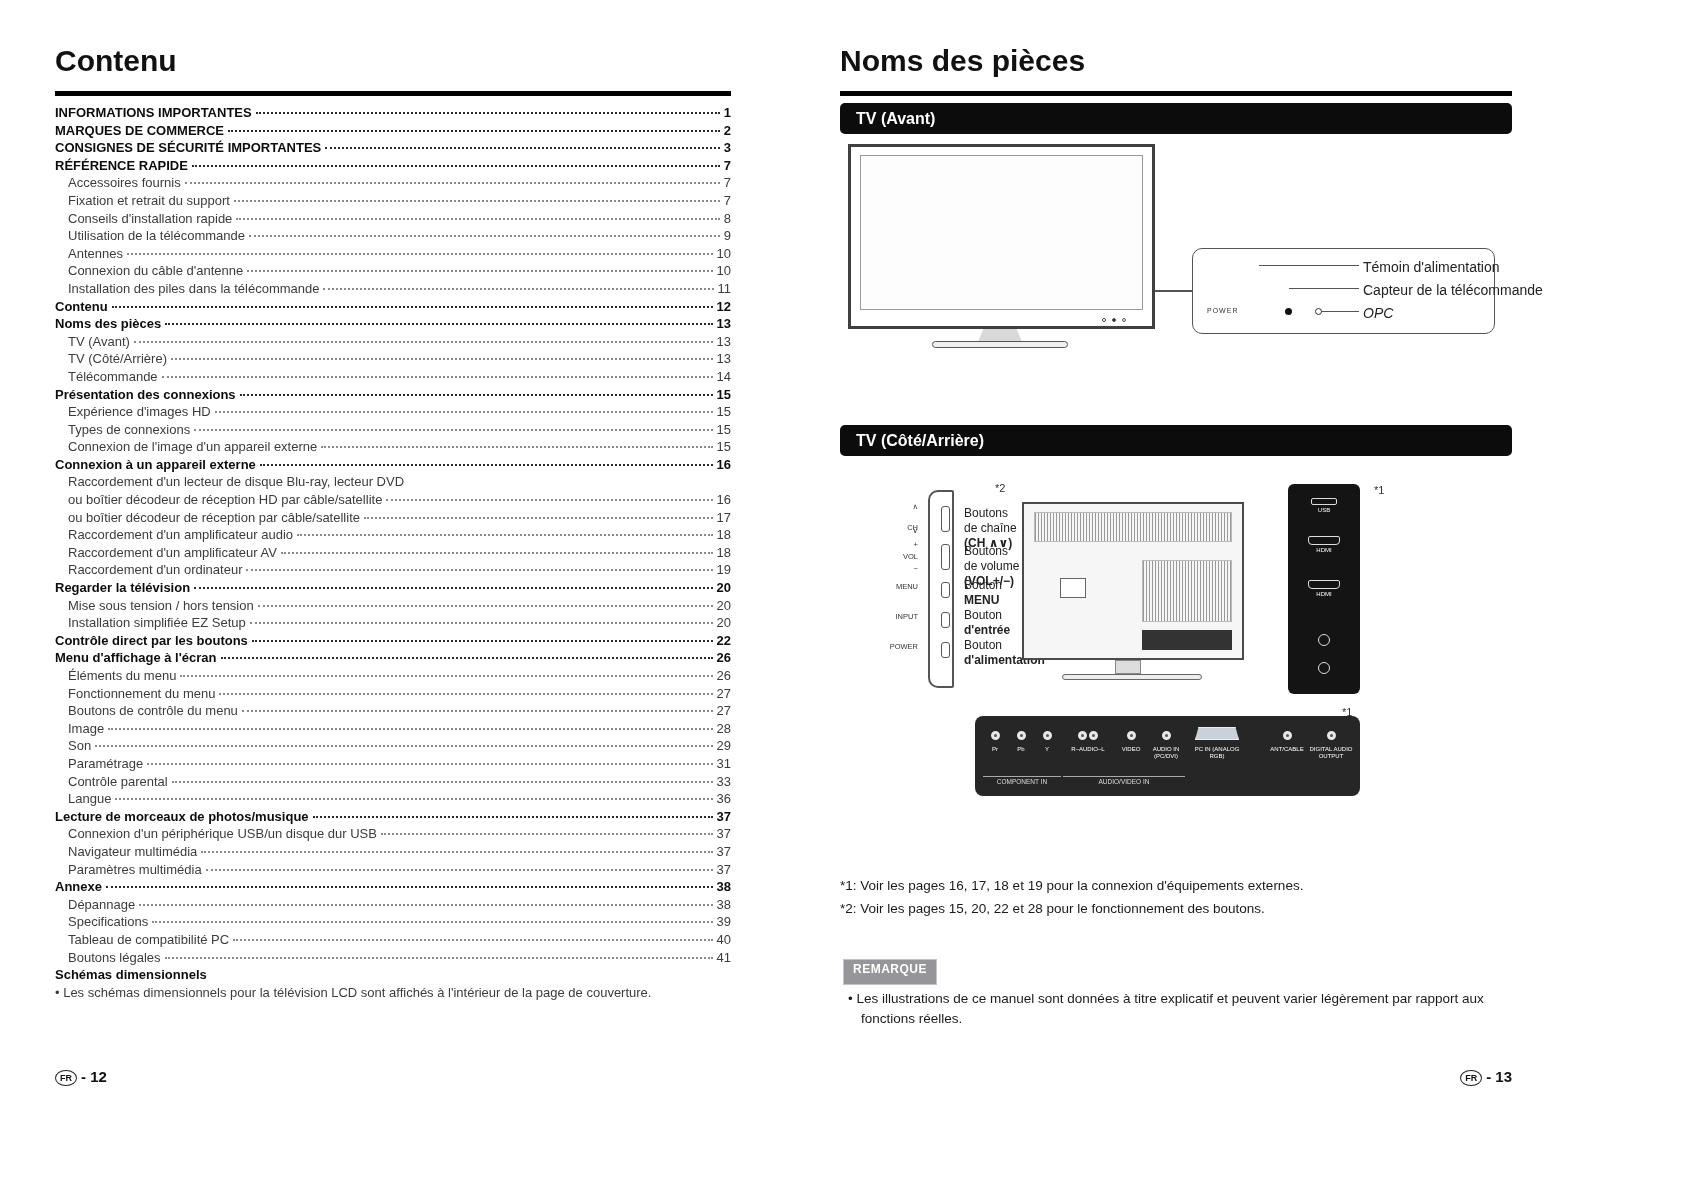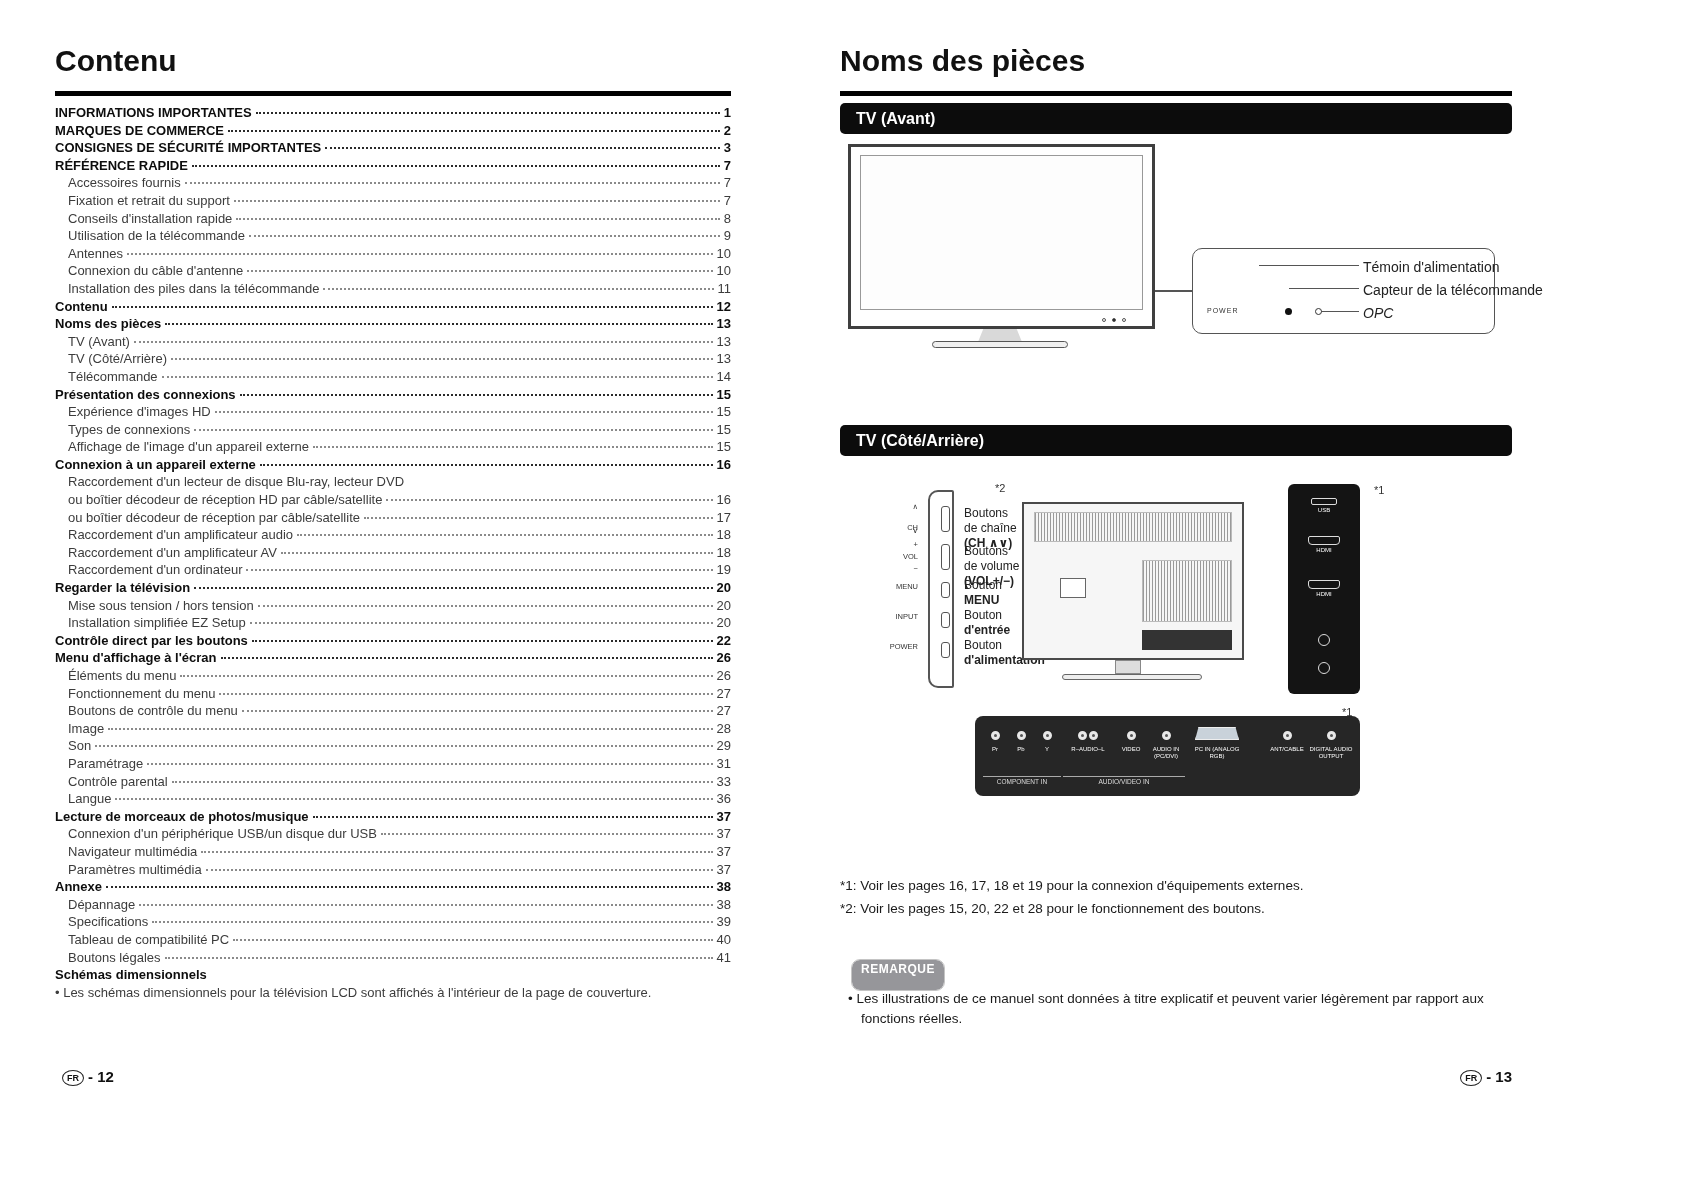--- a/index.html
+++ b/index.html
@@ -106,27 +106,27 @@
   .jack .jl { display:block; font-size:6px; line-height:1.15; margin-top:2px; }
   .j0{left:8px;width:24px}   .j1{left:34px;width:24px}  .j2{left:60px;width:24px}
   .j3{left:88px;width:50px}  .j4{left:142px;width:28px} .j5{left:172px;width:38px}
   .j6{left:214px;width:56px} .j7{left:292px;width:40px} .j8{left:334px;width:44px}
   .bracket { position:absolute; top:60px; color:#ddd; font-size:6.5px; text-align:center; border-top:1px solid #aaa; padding-top:1px; }
   .g0{left:8px;width:78px} .g1{left:88px;width:122px}
 
   
   .fn { position:absolute; left:0; font-size:13.5px; color:#1a1a1a; }
   .fn1{top:878px} .fn2{top:901px}
-  .rbadge { position:absolute; top:960px; left:12px; background:#96969a; color:#fff; font-weight:bold; font-size:12px;
-            padding:2px 9px 14px; letter-spacing:.5px; border-radius:8px; outline:1px solid #c4c4c4; }
+  .rbadge { position:absolute; top:960px; left:4px; background:#96969a; color:#fff; font-weight:bold; font-size:12px;
+            padding:2px 9px 8px; letter-spacing:.5px; border-radius:0; outline:1px solid #c4c4c4; }
   .rtext { position:absolute; top:989px; left:8px; width:658px; font-size:13.5px; line-height:1.45;
            padding-left:13px; text-indent:-13px; color:#1a1a1a; }
 
   
-  .footer { position:absolute; top:1068px; font-size:15px; font-weight:bold; color:#111;margin-left:7px; }
+  .footer { position:absolute; top:1068px; font-size:15px; font-weight:bold; color:#111; }
   .footer.fl { left:55px; }
   .footer.frt { right:170px; }
   .fr-pill { display:inline-block; border:1.5px solid #222; border-radius:50%; font-size:9px; padding:2px 4px;
              vertical-align:1px; margin-right:4px; font-weight:bold; }
 </style>
 </head>
 <body>
 
 <div class="page">
 
@@ -223,21 +223,21 @@
           <span class="toc-label">Expérience d'images HD</span>
           <span class="dots"></span>
           <span class="pg">15</span>
         </div>
         <div class="toc-row ind">
           <span class="toc-label">Types de connexions</span>
           <span class="dots"></span>
           <span class="pg">15</span>
         </div>
         <div class="toc-row ind">
-          <span class="toc-label">Affichage de l'image d'un appareil externe</span>
+          <span class="toc-label">Connexion de l'image d'un appareil externe</span>
           <span class="dots"></span>
           <span class="pg">15</span>
         </div>
         <div class="toc-row b">
           <span class="toc-label">Connexion à un appareil externe</span>
           <span class="dots"></span>
           <span class="pg">16</span>
         </div>
         <div class="toc-row ind">
           <span class="toc-label">Raccordement d'un lecteur de disque Blu-ray, lecteur DVD</span>

